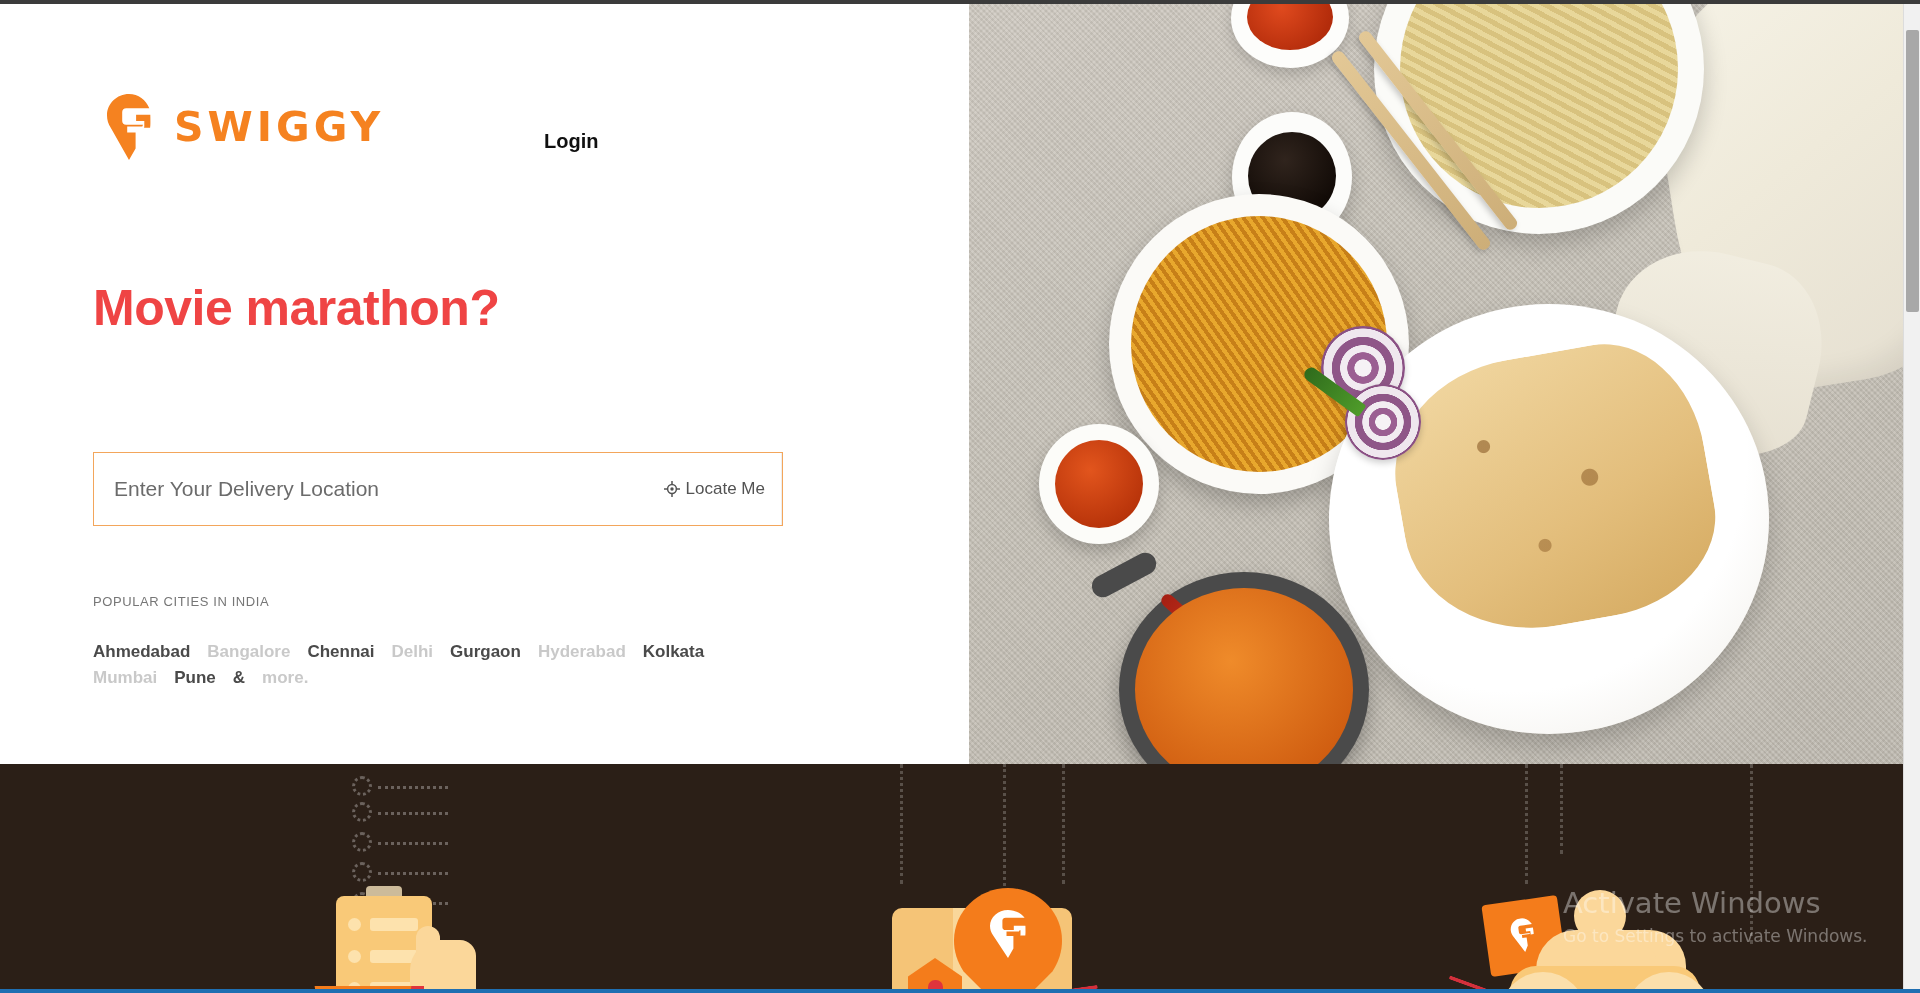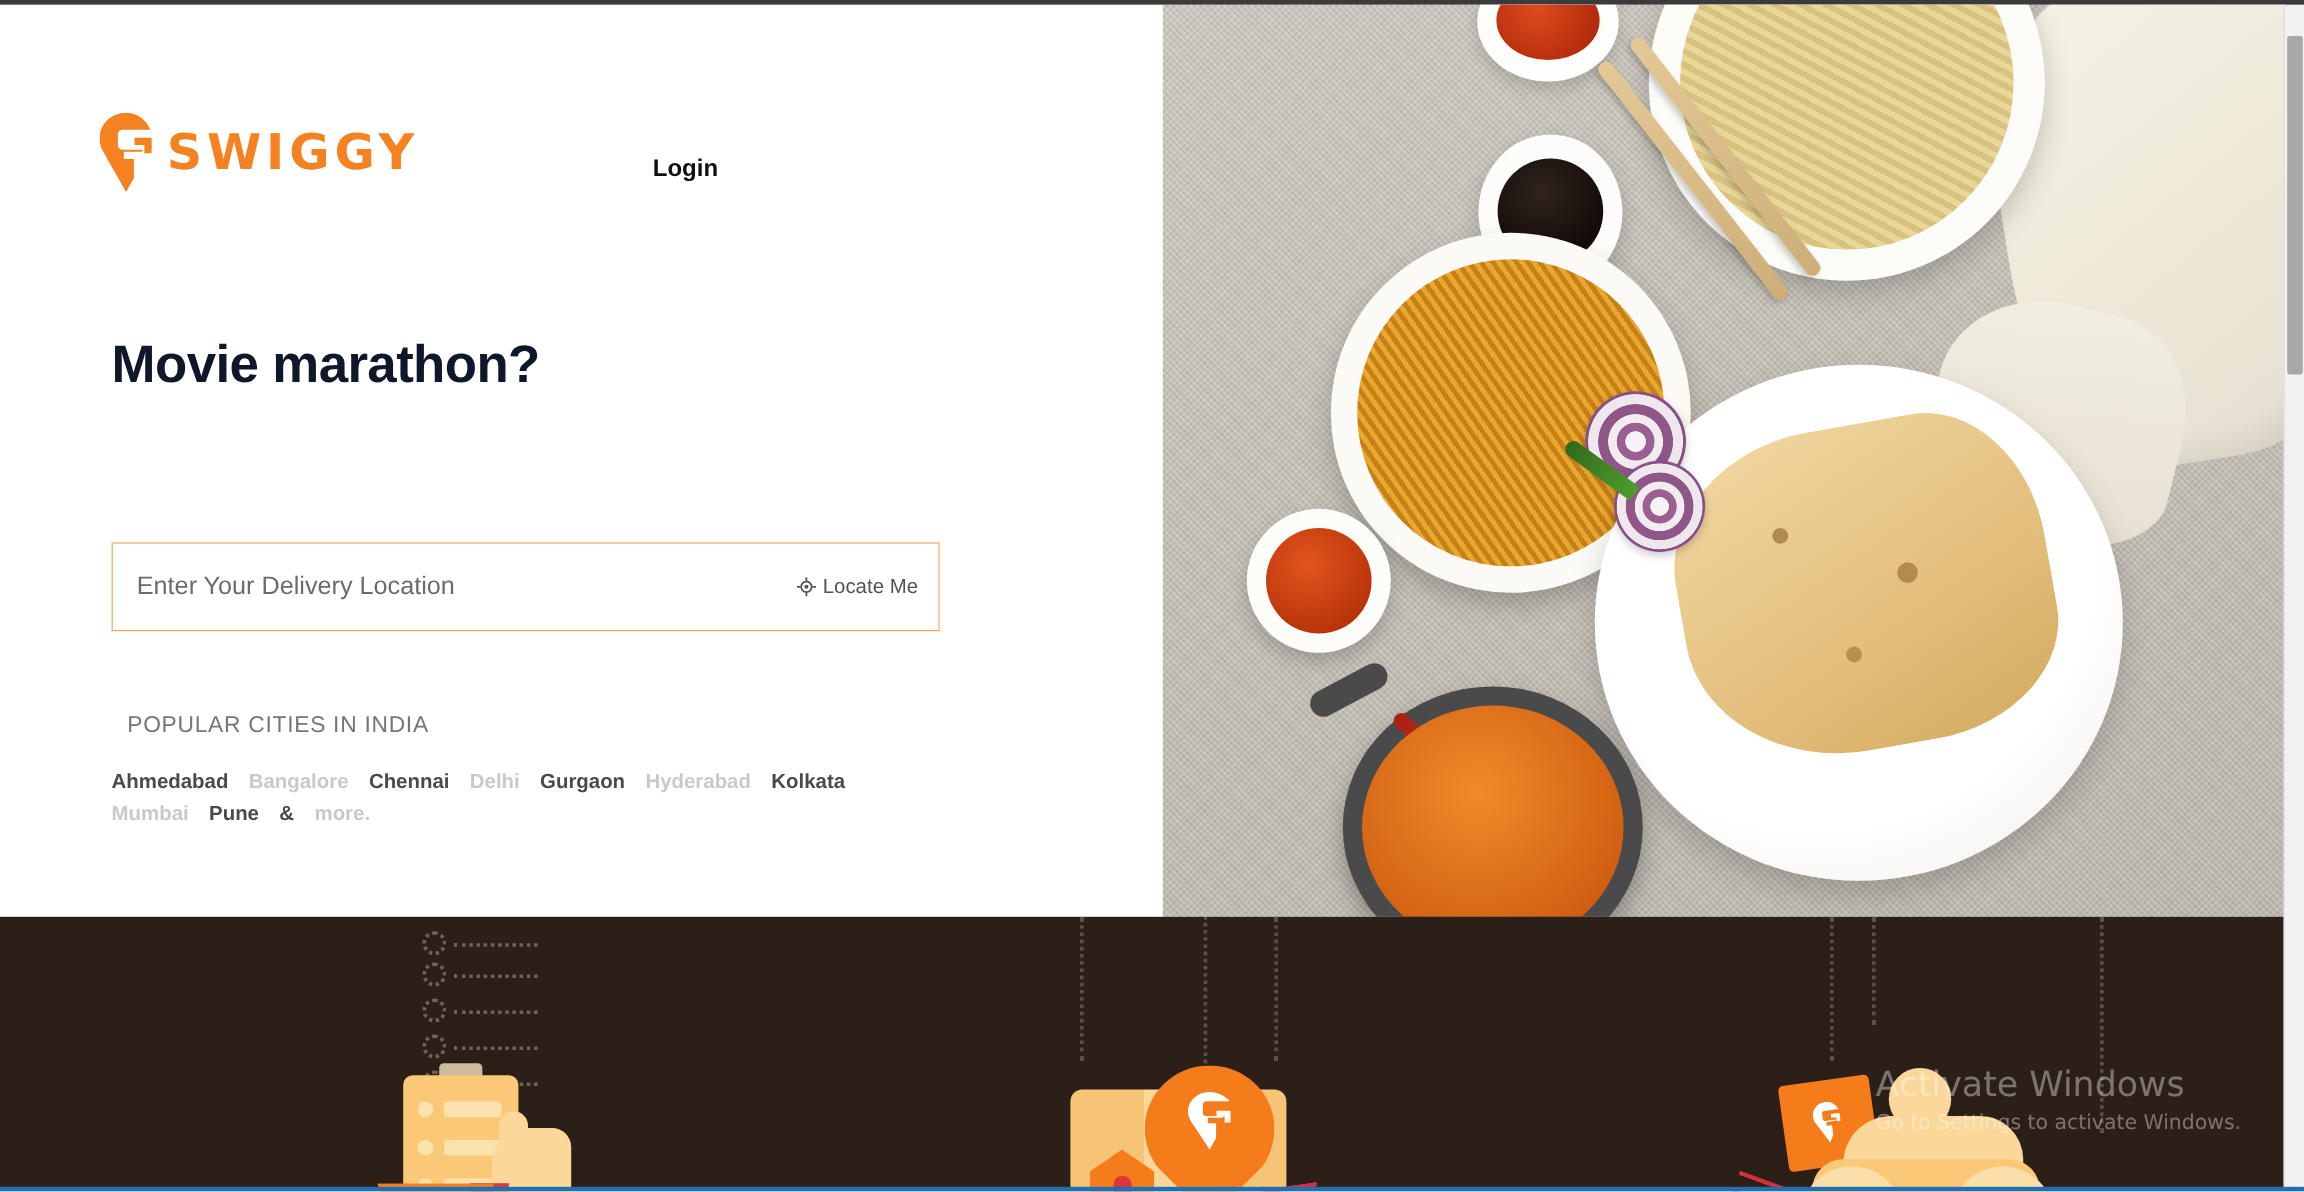--- a/index.html
+++ b/index.html
@@ -249,24 +249,24 @@
   .tomato-bowl::after {
     content: ""; position: absolute;
     inset: 16px;
     border-radius: 50%;
     background: radial-gradient(circle at 40% 34%, #e2551d, #b63209 78%);
   }
 
   
   .brand {
     position: absolute;
-    top: 90px; left: 83px;
+    top: 90px; left: 107px;
     display: flex;
     align-items: center;
-    gap: 12px;
+    gap: 23px;
   }
   .brand-mark { width: 44px; height: 66px; display: block; }
   .brand-word {
     font-size: 41px;
     font-weight: 700;
     letter-spacing: 4px;
     color: #f58220;
     line-height: 1;
     font-family: "DejaVu Sans", sans-serif;
   }
@@ -295,23 +295,23 @@
     background: #000000;
     border: none;
     cursor: pointer;
     padding: 14px 40px;
     font-family: "Liberation Sans", sans-serif;
   }
 
   .headline {
     position: absolute;
     top: 275px; left: 93px;
-    font-size: 44px;
+    font-size: 50px;
     font-weight: 700;
-    color: #0f172a;
+    color: #ef4444;
     letter-spacing: -0.5px;
   }
   .subline {
     position: absolute;
     top: 355px; left: 93px;
     font-size: 27px;
     font-weight: 400;
     color: #878787;
   }
 
@@ -361,22 +361,22 @@
     border: none;
     font-size: 23px;
     font-weight: 700;
     cursor: pointer;
     font-family: "Liberation Sans", sans-serif;
   }
 
   
   .cities-title {
     position: absolute;
-    top: 590px; left: 106px;
-    font-size: 19px;
+    top: 590px; left: 93px;
+    font-size: 13px;
     letter-spacing: .6px;
     color: #767676;
     font-weight: 400;
   }
   .cities {
     position: absolute;
     top: 638px; left: 93px;
     width: 620px;
     display: flex;
     flex-wrap: wrap;

